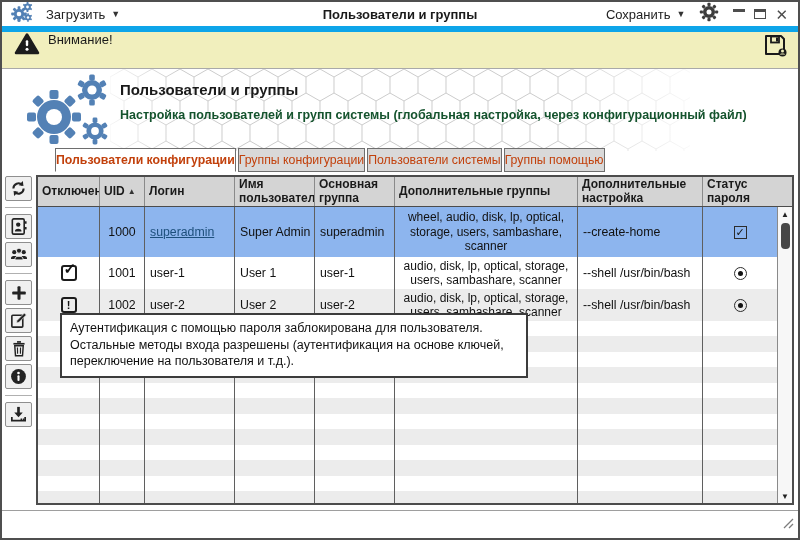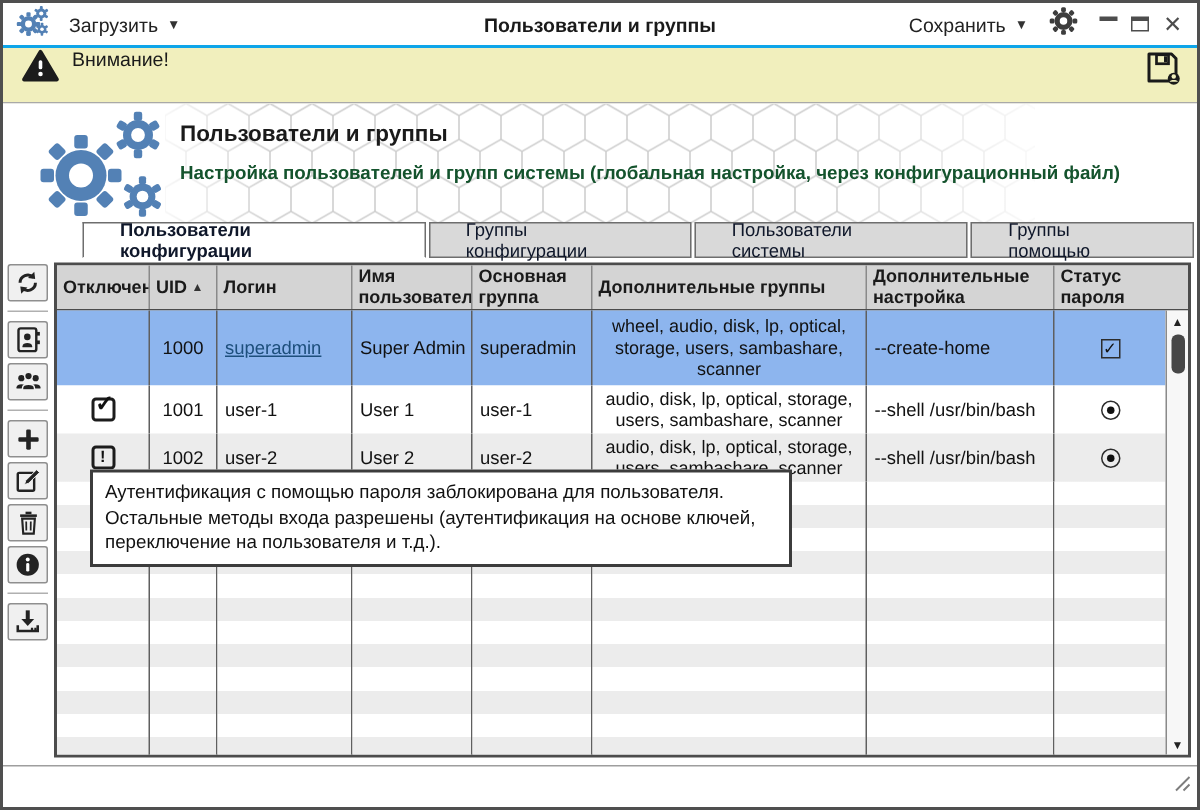--- a/index.html
+++ b/index.html
@@ -1,20 +1,20 @@
 <!DOCTYPE html>
 <html><head>
 <meta charset="utf-8">
 <style>
   * { margin:0; padding:0; box-sizing:border-box; }
   html,body { width:800px; height:540px; font-family:"Liberation Sans", sans-serif; background:#fff; }
   .window { position:relative; width:800px; height:540px; border:2px solid #4f4f4f; background:#fff; overflow:hidden; }
 
   
-  .titlebar { position:relative; height:30px; background:#fff; border-bottom:2px solid #0ea5e9; display:flex; align-items:center; }
+  .titlebar { position:relative; height:30px; background:#fff; border-bottom:6px solid #0ea5e9; display:flex; align-items:center; }
   .tb-left { display:flex; align-items:center; gap:12px; padding-left:8px; }
   .tb-title { position:absolute; left:0; right:0; text-align:center; font-size:13px; font-weight:bold; color:#1a1a1a; pointer-events:none; }
   .tb-right { margin-left:auto; display:flex; align-items:center; gap:14px; padding-right:10px; }
   .menu-btn { display:flex; align-items:center; gap:6px; font-size:13px; color:#222; cursor:default; }
   .caret { font-size:9px; color:#333; }
   .winctl { display:flex; align-items:center; gap:9px; }
   .min-bar { width:12px; height:3px; background:#4d4d4d; margin-top:-8px; }
   .max-box { width:12px; height:10px; border:1.5px solid #4d4d4d; border-top:3px solid #4d4d4d; }
   .close-x { font-size:15px; color:#4d4d4d; line-height:1; }
 
@@ -27,21 +27,21 @@
   .content { position:relative; height:441px; background:#fff; overflow:hidden; }
 
   .hexwrap { position:absolute; left:108px; top:0; width:580px; height:82px; pointer-events:none; }
 
   .app-header { position:absolute; left:14px; top:2px; }
   .hdr-title { position:absolute; left:118px; top:12px; font-size:15px; font-weight:bold; color:#1a1a1a; white-space:nowrap; }
   .hdr-sub { position:absolute; left:118px; top:39px; font-size:12.5px; font-weight:bold; color:#14532d; white-space:nowrap; }
 
   
   .tabs { position:absolute; left:53px; top:79px; display:flex; align-items:flex-end; }
-  .tab { height:24px; display:flex; align-items:center; padding:0 24px; font-size:12.3px; color:#0f172a; background:#d9d9d9; border:1px solid #6e6e6e; margin-right:2px; cursor:default; }
+  .tab { height:24px; display:flex; align-items:center; padding:0 0; font-size:12.3px; color:#c2410c; background:#d9d9d9; border:1px solid #6e6e6e; margin-right:2px; cursor:default; }
   .tab.active { background:#fff; border-bottom:1px solid #fff; font-weight:bold; }
 
   
   .sidebar { position:absolute; left:1px; top:107px; width:31px; display:flex; flex-direction:column; align-items:center; }
   .sb-btn { width:27px; height:25px; background:#f0f0f0; border:1px solid #8f8f8f; border-radius:2px; display:flex; align-items:center; justify-content:center; margin-bottom:3px; cursor:default; }
   .sb-sep { width:27px; height:1px; background:#b0b0b0; margin:3px 0 6px 0; }
 
   
   .tbl { position:absolute; left:34px; top:106px; width:758px; height:330px; border:2px solid #4c4c4c; display:flex; flex-direction:column; background:#fff; }
   .thead { display:flex; height:30px; background:#d4d4d4; border-bottom:1px solid #4c4c4c; flex:none; }

